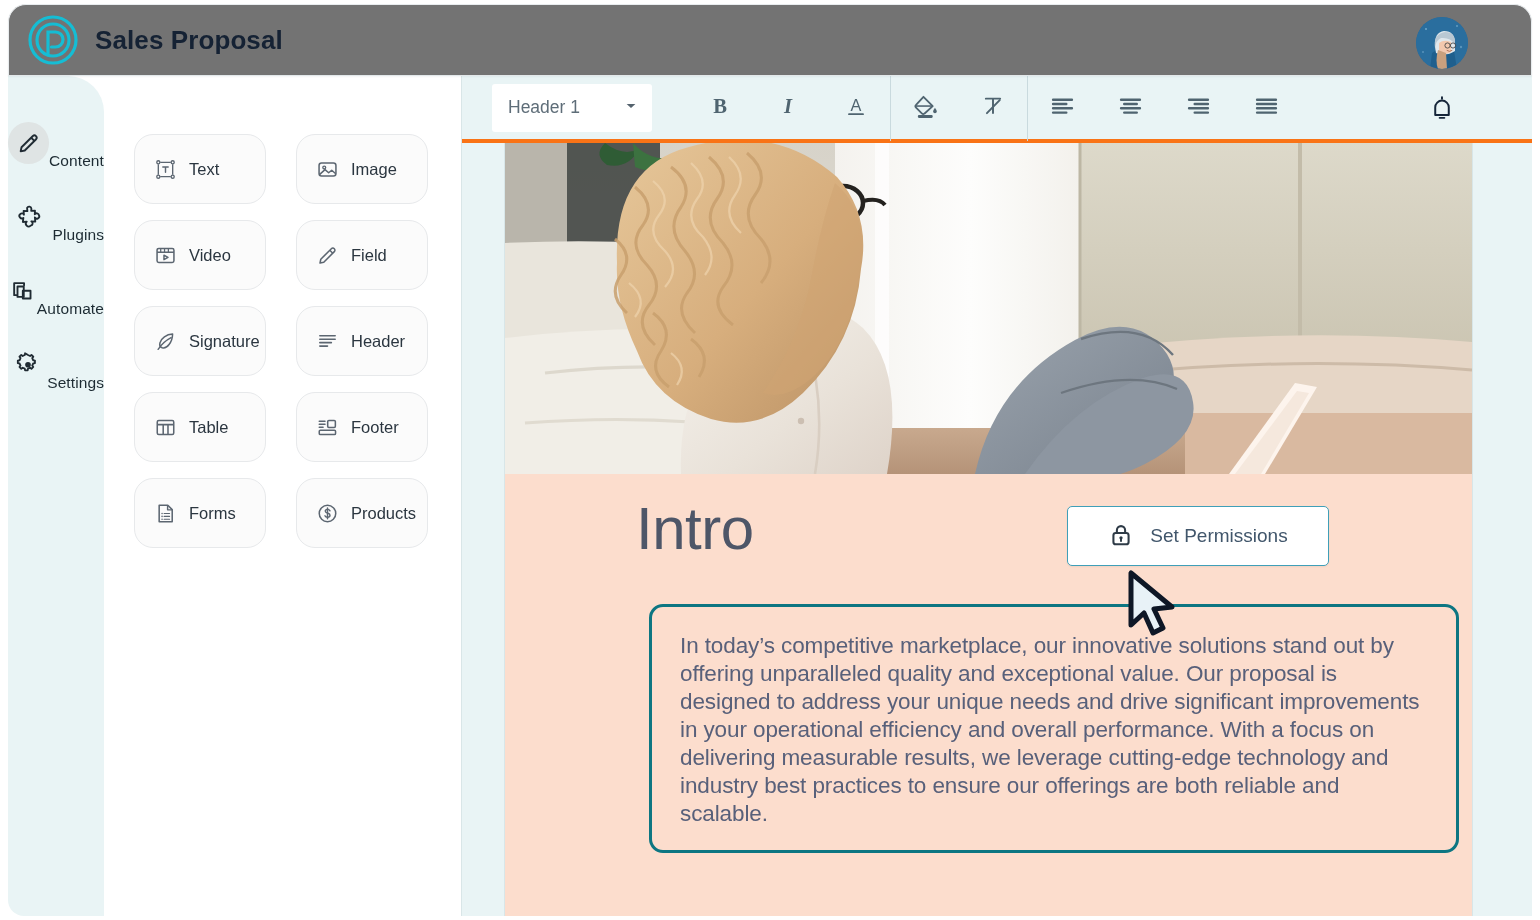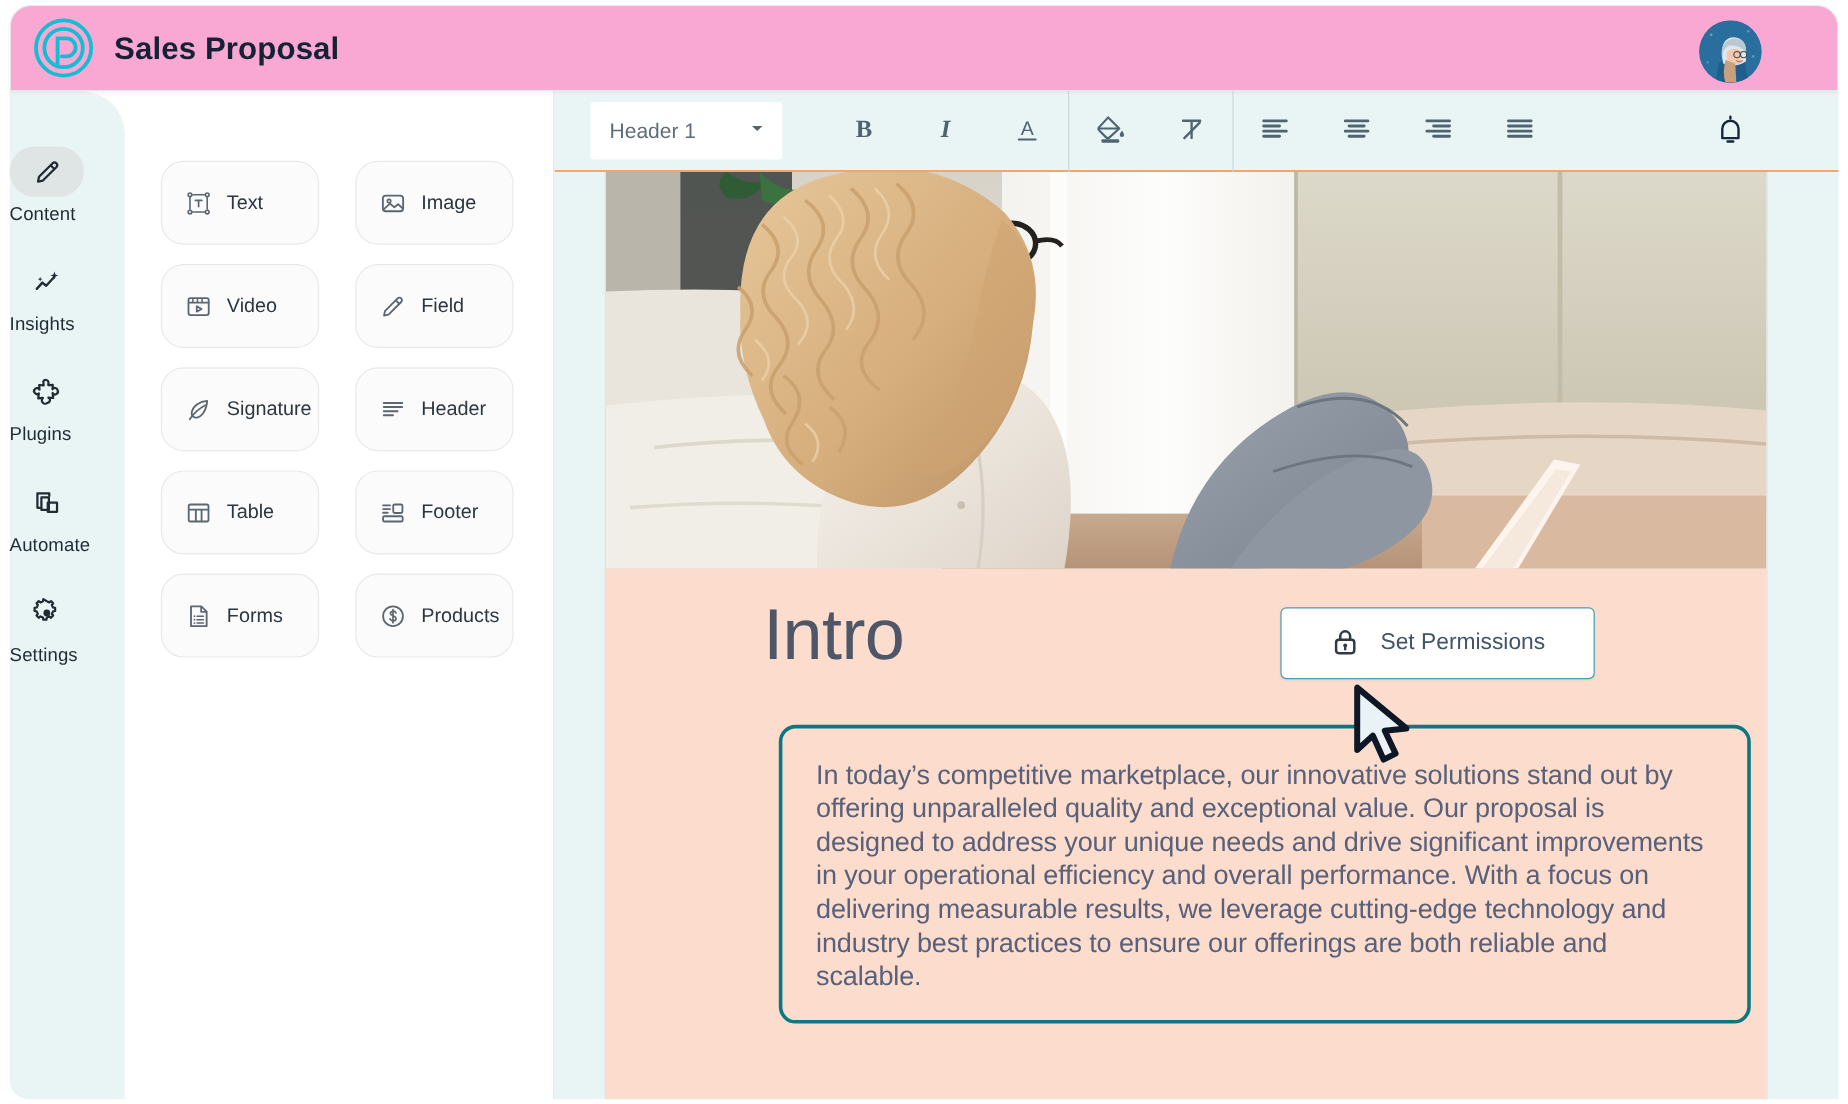--- a/index.html
+++ b/index.html
@@ -17,21 +17,21 @@
     width: 1540px;
     height: 920px;
     background: #ffffff;
   }
 
   
   .topbar {
     position: absolute;
     left: 8px; top: 4px; right: 8px;
     height: 72px;
-    background: #f9a8d4;
+    background: #737373;
     border-top-left-radius: 18px;
     border-top-right-radius: 18px;
     border: 1px solid #e8ecee;
     border-bottom: 1px solid #e3e8ea;
     box-shadow: 0 1px 2px rgba(16,40,60,.05);
     display: flex;
     align-items: center;
     padding: 0 22px 0 18px;
     z-index: 40;
   }
@@ -88,22 +88,21 @@
     height: 840px;
     background: #e9f4f5;
     border-top-right-radius: 36px;
     border-bottom-left-radius: 16px;
     z-index: 30;
   }
   .rail-inner { padding-top: 46px; }
   .rail-item {
     width: 96px;
     display: flex;
-    flex-direction: column;
-    align-items: flex-start;
+    align-items: flex-end;
     margin-bottom: 26px;
     cursor: pointer;
     background: transparent;
     border: none;
     font-family: "Liberation Sans", sans-serif;
   }
   .rail-icon-wrap {
     width: 62px; height: 42px;
     display: flex; align-items: center; justify-content: center;
     border-radius: 21px;
@@ -162,21 +161,21 @@
   .editor-toolbar {
     position: absolute;
     left: 462px; top: 76px;
     width: 1070px;
     height: 67px;
     background: #e9f4f5;
     display: flex;
     align-items: center;
     padding-left: 30px;
     z-index: 18;
-    border-bottom: 1px solid #f97316;
+    border-bottom: 4px solid #f97316;
   }
   .style-select {
     width: 160px; height: 48px;
     background: #ffffff;
     border: none;
     border-radius: 3px;
     display: flex;
     align-items: center;
     padding: 0 14px 0 16px;
     cursor: pointer;
@@ -371,30 +370,20 @@
       <button class="rail-item active">
         <span class="rail-icon-wrap">
           <svg viewBox="0 0 24 24" width="25" height="25" aria-hidden="true">
             <path d="M4.5 19.5 L5.3 15.6 L16.2 4.8 A2.2 2.2 0 0 1 19.3 7.9 L8.4 18.7 Z" fill="none" stroke="#202b33" stroke-width="1.8" stroke-linejoin="round"></path>
             <path d="M14.6 6.5 L17.6 9.5" stroke="#202b33" stroke-width="1.8"></path>
           </svg>
         </span>
         <span class="rail-label">Content</span>
       </button>
 
-      <button class="rail-item">
-        <span class="rail-icon-wrap">
-          <svg viewBox="0 0 24 24" width="25" height="25" aria-hidden="true">
-            <path d="M3.5 17 L8 12 L11 14.5 L17.5 7.5" fill="none" stroke="#202b33" stroke-width="1.9" stroke-linecap="round" stroke-linejoin="round"></path>
-            <path d="M17.6 3.2 L18.4 5.5 L20.7 6.3 L18.4 7.1 L17.6 9.4 L16.8 7.1 L14.5 6.3 L16.8 5.5 Z" fill="#202b33"></path>
-            <path d="M6.2 7.4 L6.7 8.8 L8.1 9.3 L6.7 9.8 L6.2 11.2 L5.7 9.8 L4.3 9.3 L5.7 8.8 Z" fill="#202b33"></path>
-          </svg>
-        </span>
-        <span class="rail-label">Insights</span>
-      </button>
 
       <button class="rail-item">
         <span class="rail-icon-wrap">
           <svg viewBox="0 0 24 24" width="26" height="26" aria-hidden="true">
             <path d="M9.3 3.6 A2.1 2.1 0 0 1 13.3 4.4 L13.1 6.4 L16.6 6.2 L16.4 9.6 A2.1 2.1 0 0 1 20.3 10.4 A2.1 2.1 0 0 1 16.5 12.4 L16.9 16.3 L13.2 16 A2.1 2.1 0 0 1 12.6 20 A2.1 2.1 0 0 1 9 16.2 L5.4 16.6 L5.9 12.8 A2.1 2.1 0 0 1 3.1 9.2 A2.1 2.1 0 0 1 6.4 9.9 L6.1 6.3 L9.6 6.6 Z" fill="none" stroke="#202b33" stroke-width="1.7" stroke-linejoin="round"></path>
           </svg>
         </span>
         <span class="rail-label">Plugins</span>
       </button>
 

